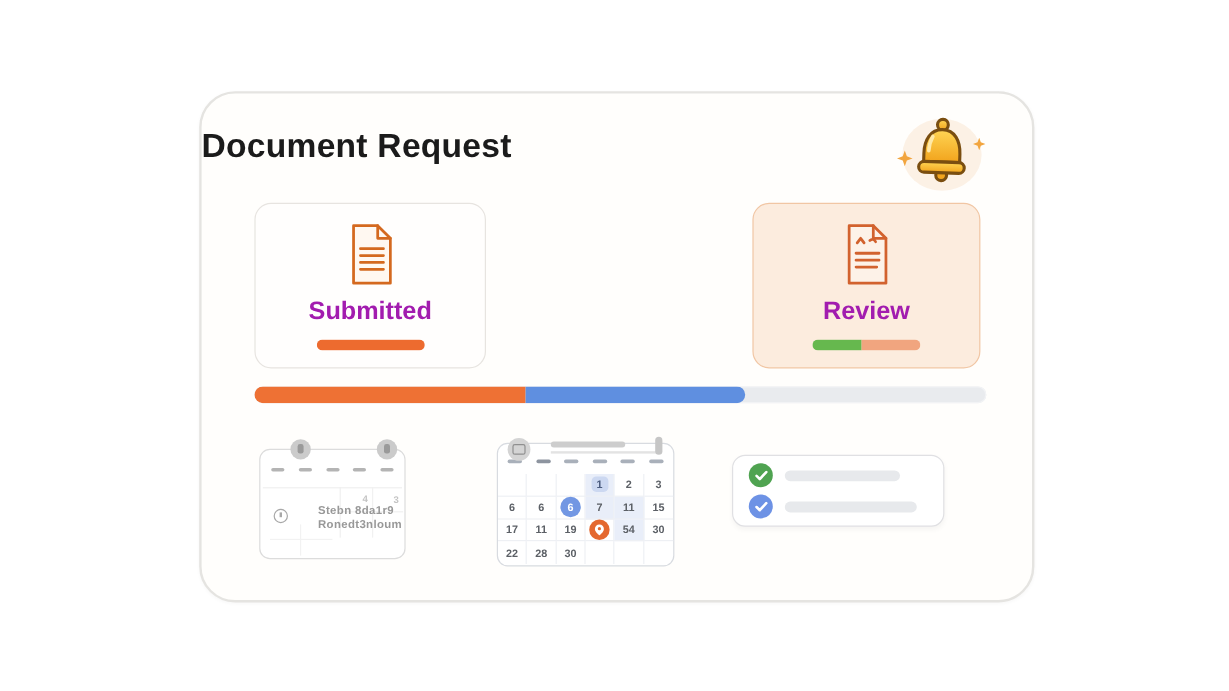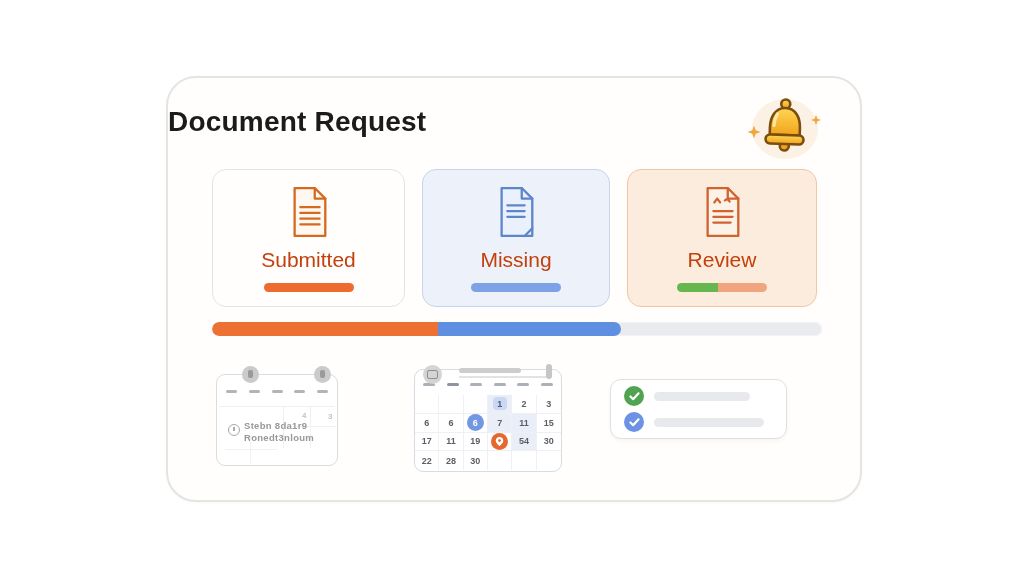--- a/index.html
+++ b/index.html
@@ -23,21 +23,21 @@
   .card{
     position:absolute;top:91px;height:138px;border-radius:14px;
     border:1.5px solid transparent;box-sizing:border-box;
     display:flex;flex-direction:column;align-items:center;
     padding-top:15px;
   }
   .card-1{left:44px;width:193px;}
   .card-2{left:254px;width:188px;}
   .card-3{left:459px;width:190px;}
   .card .doc-icon{width:46px;height:54px;}
-  .card .label{margin-top:9px;font-size:21px;font-weight:400;color:#c2410c;}
+  .card .label{margin-top:9px;font-size:21px;font-weight:700;color:#a21caf;}
   .card .mini-bar{
     margin-top:11px;width:90px;height:9px;border-radius:5px;overflow:hidden;
     display:flex;background:transparent;
   }
   .mini-bar i{display:block;height:100%;}
 
   
   .progress{
     position:absolute;left:44px;top:244px;width:610px;height:14px;
     border-radius:7px;background:#e9ebee;box-shadow:inset 0 0 0 1px #f2f3f5;
@@ -58,21 +58,21 @@
   .dash-row{display:flex;justify-content:space-between;padding:0 9px;margin-top:15px;}
   .dash-row i{width:11px;height:2.5px;border-radius:2px;background:#b4b4b4;}
   .note-cal .hline{position:absolute;left:2px;right:2px;top:31px;height:1px;background:#efefef;}
   .faint-grid{position:absolute;right:1px;top:31px;width:52px;height:42px;border-left:1px solid #efefef;}
   .faint-grid::after{content:"";position:absolute;left:0;right:0;top:20px;height:1px;background:#f1f1f1;}
   .faint-grid .fg-v{position:absolute;left:26px;top:0;bottom:0;width:1px;background:#f1f1f1;}
   .faint-num{position:absolute;font-size:8px;color:#c4c4c4;font-weight:600;}
   .fn-1{left:18px;top:5px;} .fn-2{left:44px;top:6px;}
   .clock{position:absolute;left:11px;top:49px;width:12px;height:12px;border:1.5px solid #a8a8a8;border-radius:50%;box-sizing:border-box;}
   .clock::after{content:"";position:absolute;left:4px;top:2px;width:1.5px;height:4px;background:#a8a8a8;}
-  .note-text{position:absolute;left:27px;top:45px;font-size:9.5px;line-height:12px;font-weight:700;color:#989898;letter-spacing:.3px;}
+  .note-text{position:absolute;left:48px;top:45px;font-size:9.5px;line-height:12px;font-weight:700;color:#989898;letter-spacing:.3px;}
   .note-cross-h{position:absolute;left:8px;top:74px;width:52px;height:1px;background:#f2f2f2;}
   .note-cross-v{position:absolute;left:33px;top:62px;width:1px;height:26px;background:#f2f2f2;}
 
   
   .mini-cal{
     position:absolute;left:246px;top:291px;width:148px;height:103px;
     background:#fff;border:1.5px solid #d8dbe0;border-radius:9px;box-sizing:border-box;
   }
   .clip-badge{position:absolute;left:8px;top:-5px;width:19px;height:19px;border-radius:50%;background:#d4d4d4;}
   .clip-badge::after{content:"";position:absolute;left:4px;top:5px;width:9px;height:7px;border:1.5px solid #8f8f8f;border-radius:2px;}
@@ -143,34 +143,20 @@
         <path d="M30 3 V14 H41" fill="none"></path>
         <path d="M15 23 H35 M15 29 H35 M15 35 H35 M15 41 H35" fill="none"></path>
       </g>
     </svg>
     <div class="label">Submitted</div>
     <div class="mini-bar">
       <i style="width: 100%; background: rgb(237, 107, 47);"></i>
     </div>
   </div>
 
-  <div class="card card-2" style="background: rgb(237, 241, 250); border-color: rgb(199, 211, 236);">
-    <svg class="doc-icon" viewBox="0 0 48 56">
-      <g stroke="#5d86c9" stroke-width="2.4" stroke-linejoin="round" stroke-linecap="round">
-        <path d="M9 3 H30 L41 14 V53 H9 Z" fill="#eaf1fc"></path>
-        <path d="M30 3 V14 H41" fill="none"></path>
-        <path d="M33 53 L41 45" fill="none"></path>
-        <path d="M15 21 H33 M15 27 H33 M15 33 H33" fill="none"></path>
-      </g>
-    </svg>
-    <div class="label">Missing</div>
-    <div class="mini-bar">
-      <i style="width: 100%; background: rgb(126, 162, 230);"></i>
-    </div>
-  </div>
 
   <div class="card card-3" style="background: rgb(252, 236, 222); border-color: rgb(241, 198, 164);">
     <svg class="doc-icon" viewBox="0 0 48 56">
       <g stroke="#d2622e" stroke-width="2.4" stroke-linejoin="round" stroke-linecap="round">
         <path d="M9 3 H30 L41 14 V53 H9 Z" fill="#fdf2e8"></path>
         <path d="M30 3 V14 H41" fill="none"></path>
         <path d="M16 18 l3 -4 l3 4 M27 16 c2 -2 4 -1 5 1" fill="none"></path>
         <path d="M15 27 H35 M15 33 H35 M15 39 H33" fill="none"></path>
       </g>
     </svg>

